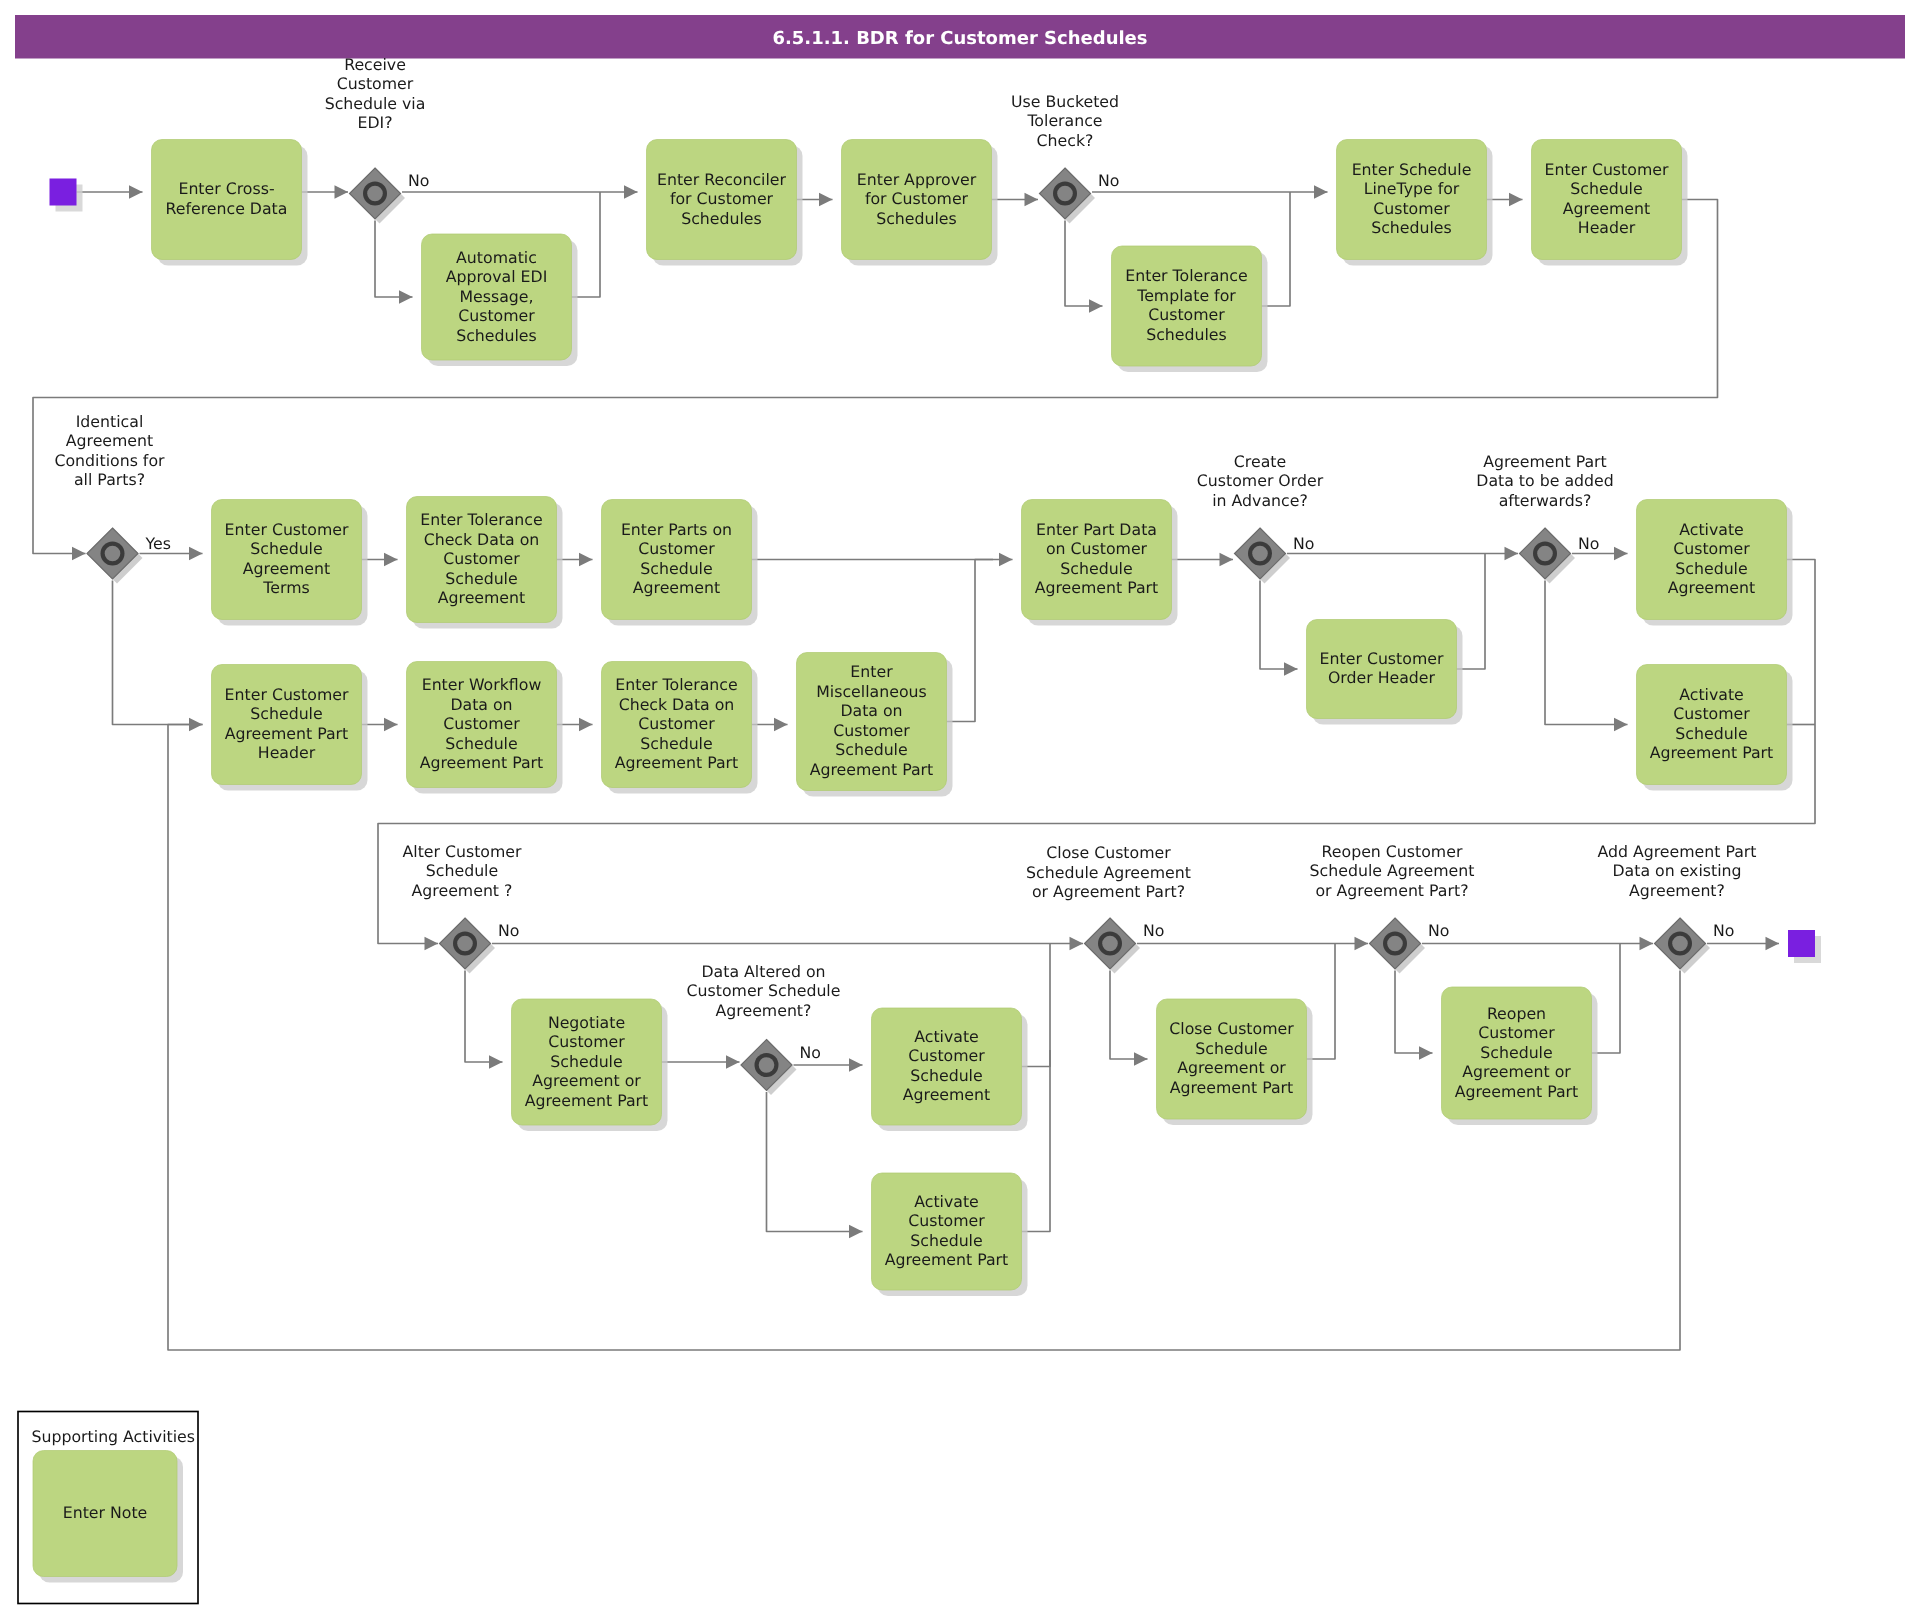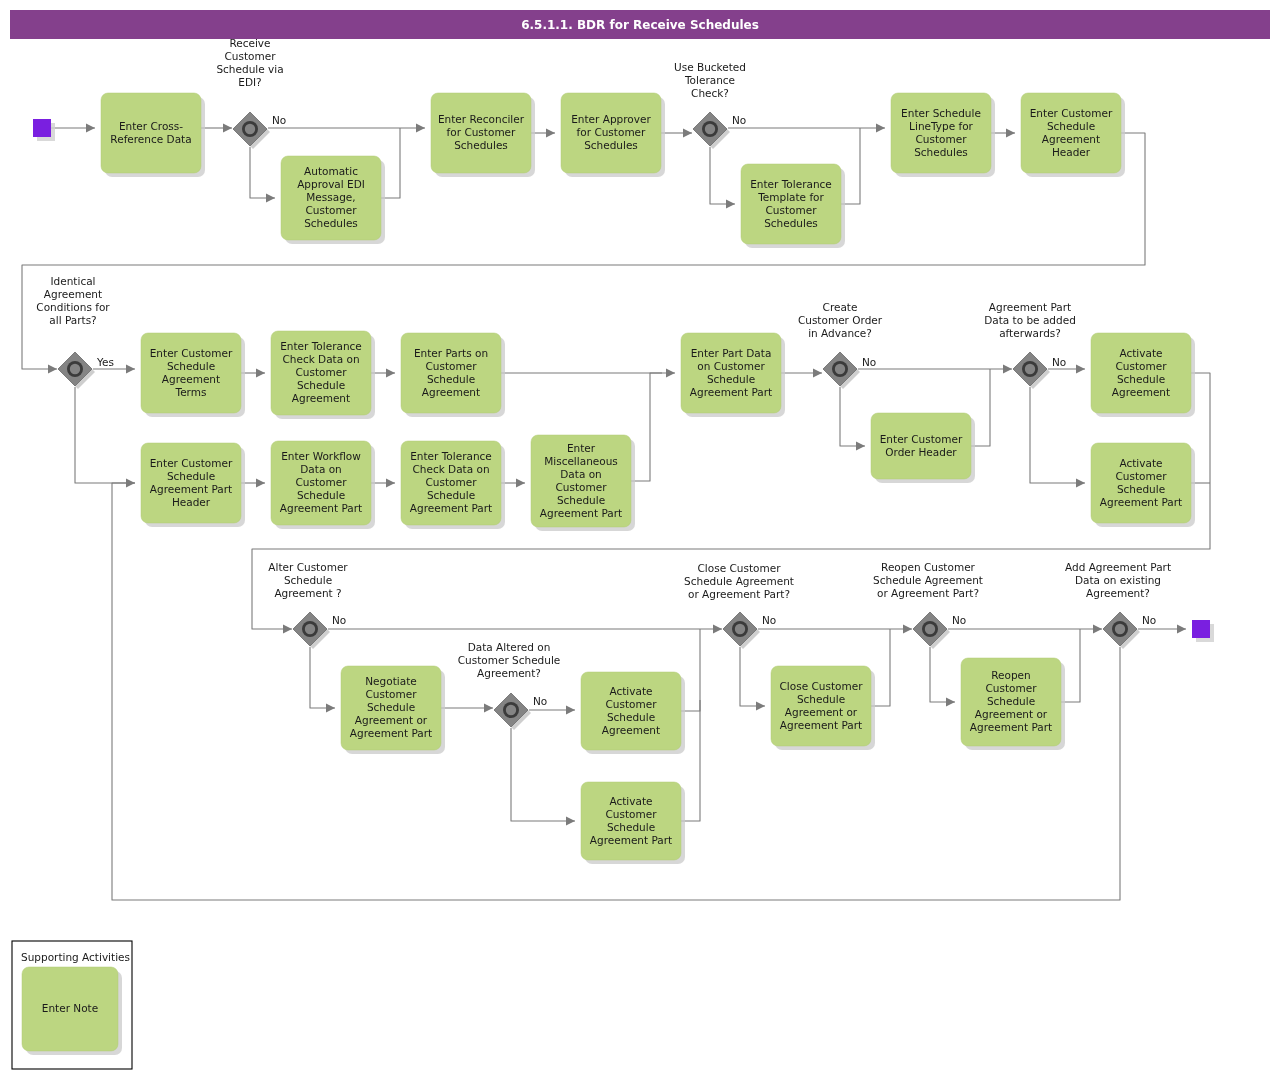--- a/index.html
+++ b/index.html
@@ -104,21 +104,21 @@
     font-family: "DejaVu Sans", sans-serif;
     font-size: 10.5px;
     fill: #1a1a1a;
     text-anchor: start;
   }
 </style>
 </head>
 <body>
 
 <div id="title-bar">
-  <span>6.5.1.1. BDR for Receive Schedules</span>
+  <span>6.5.1.1. BDR for Customer Schedules</span>
 </div>
 
 <svg id="canvas" viewBox="0 0 1280 1080" xmlns="http://www.w3.org/2000/svg">
   <g id="layer-connectors">
       <path d="M 51,128 L 95,128" class="conn" stroke-linejoin="round" stroke-linecap="butt"></path>
       <path d="M 201,128 L 232,128" class="conn" stroke-linejoin="round" stroke-linecap="butt"></path>
       <path d="M 268,128 L 425,128" class="conn" stroke-linejoin="round" stroke-linecap="butt"></path>
       <path d="M 250,147 L 250,198 L 275,198" class="conn" stroke-linejoin="round" stroke-linecap="butt"></path>
       <path d="M 381,198 L 400,198 L 400,128" class="conn" stroke-linejoin="round" stroke-linecap="butt"></path>
       <path d="M 531,133 L 555,133" class="conn" stroke-linejoin="round" stroke-linecap="butt"></path>

